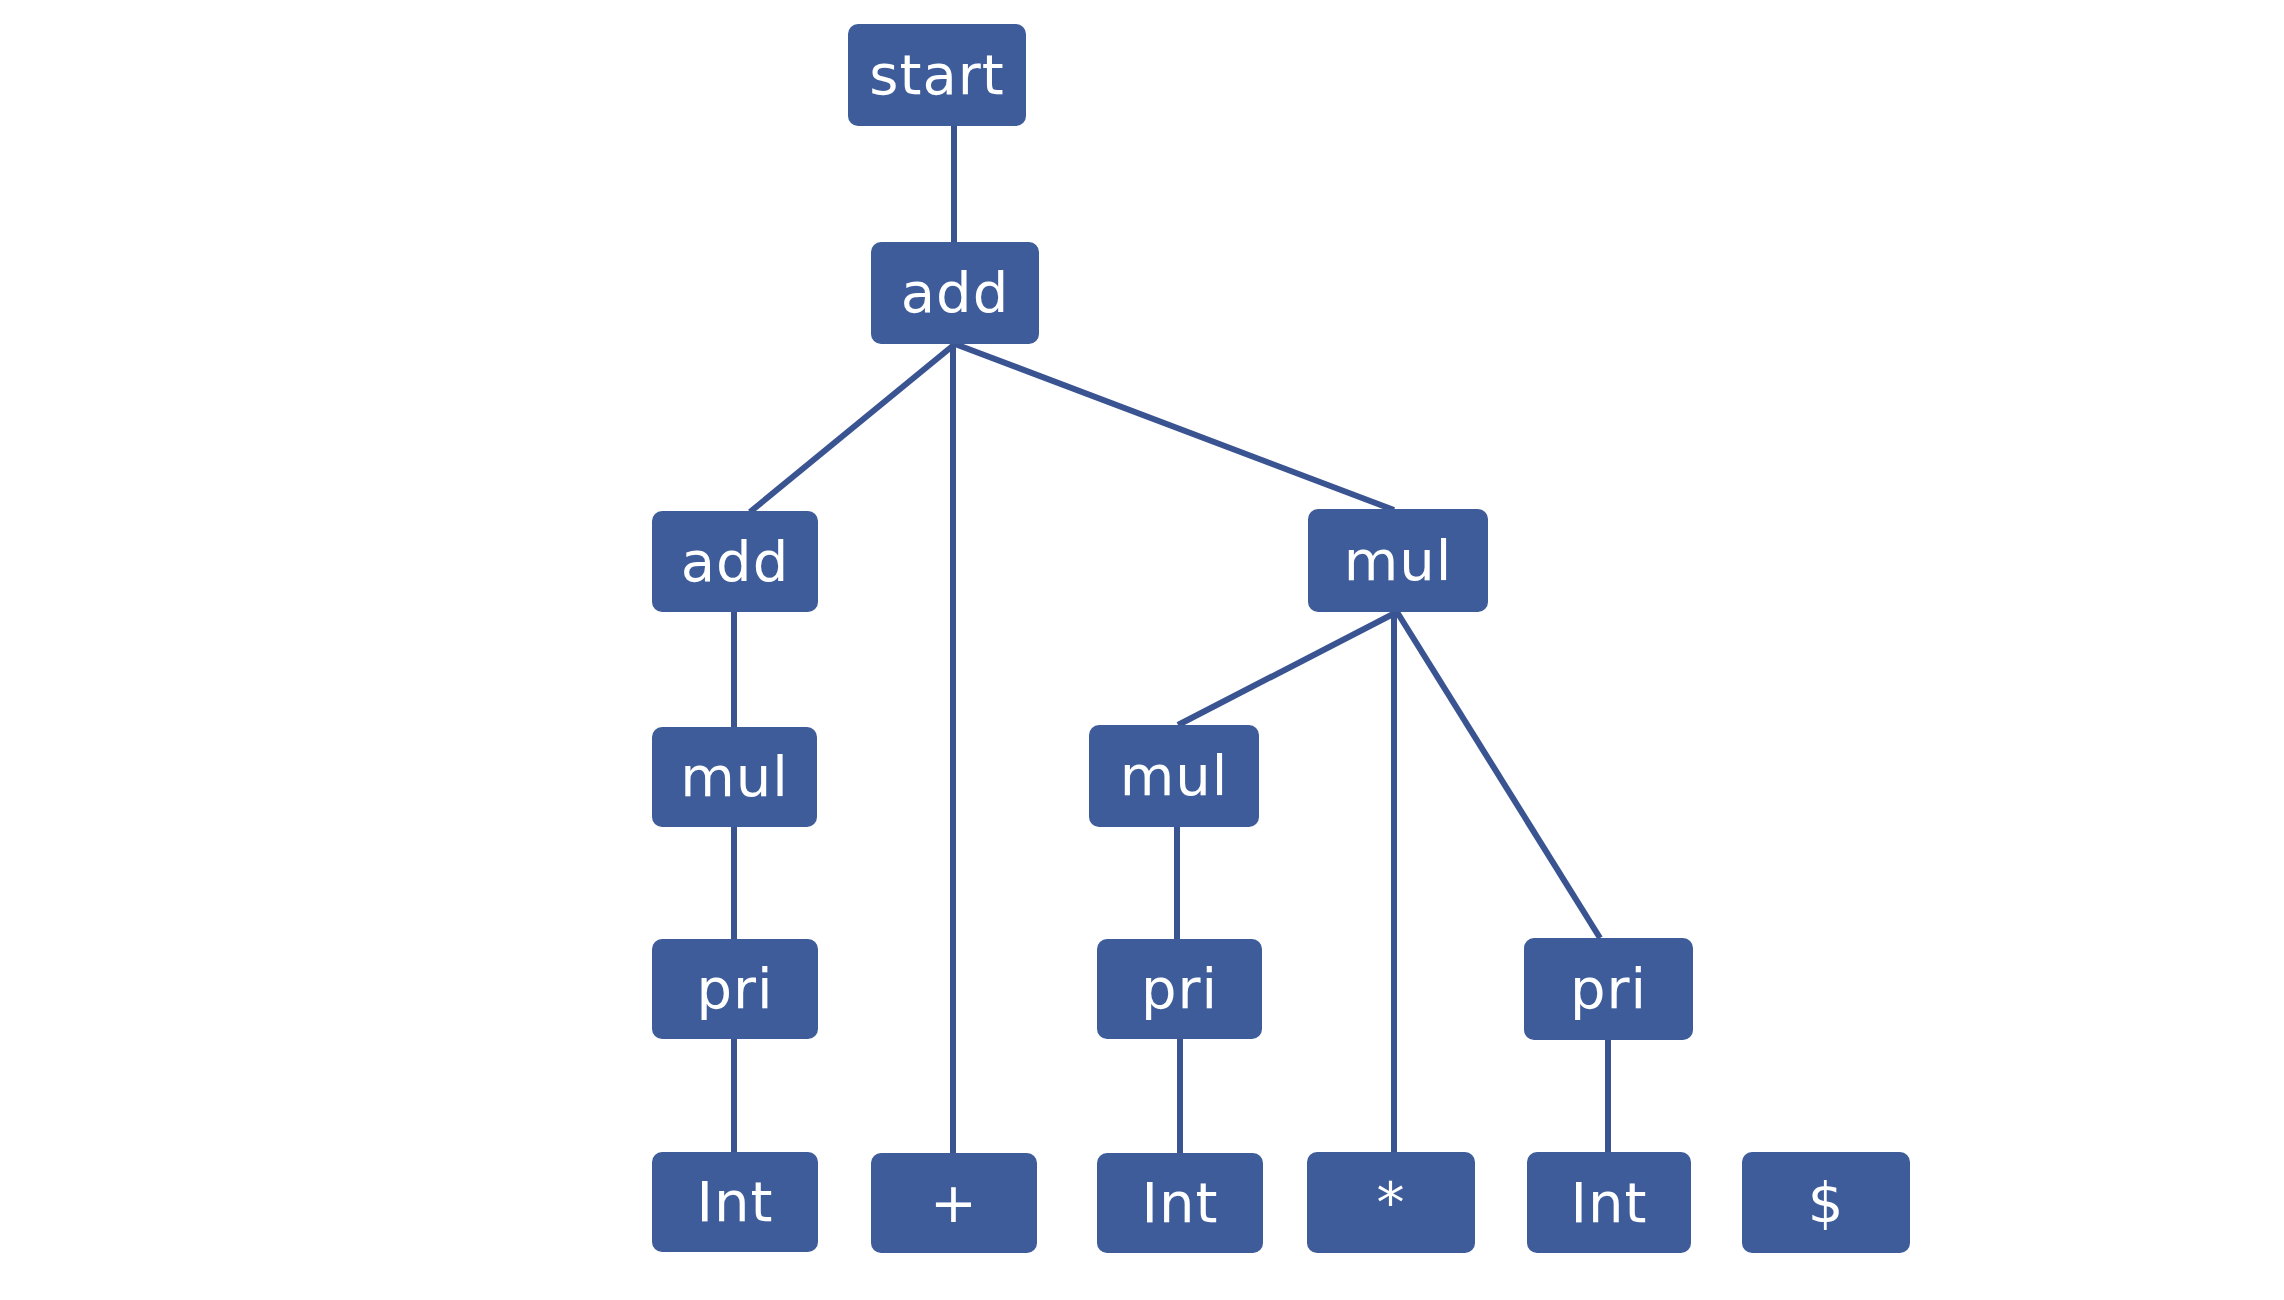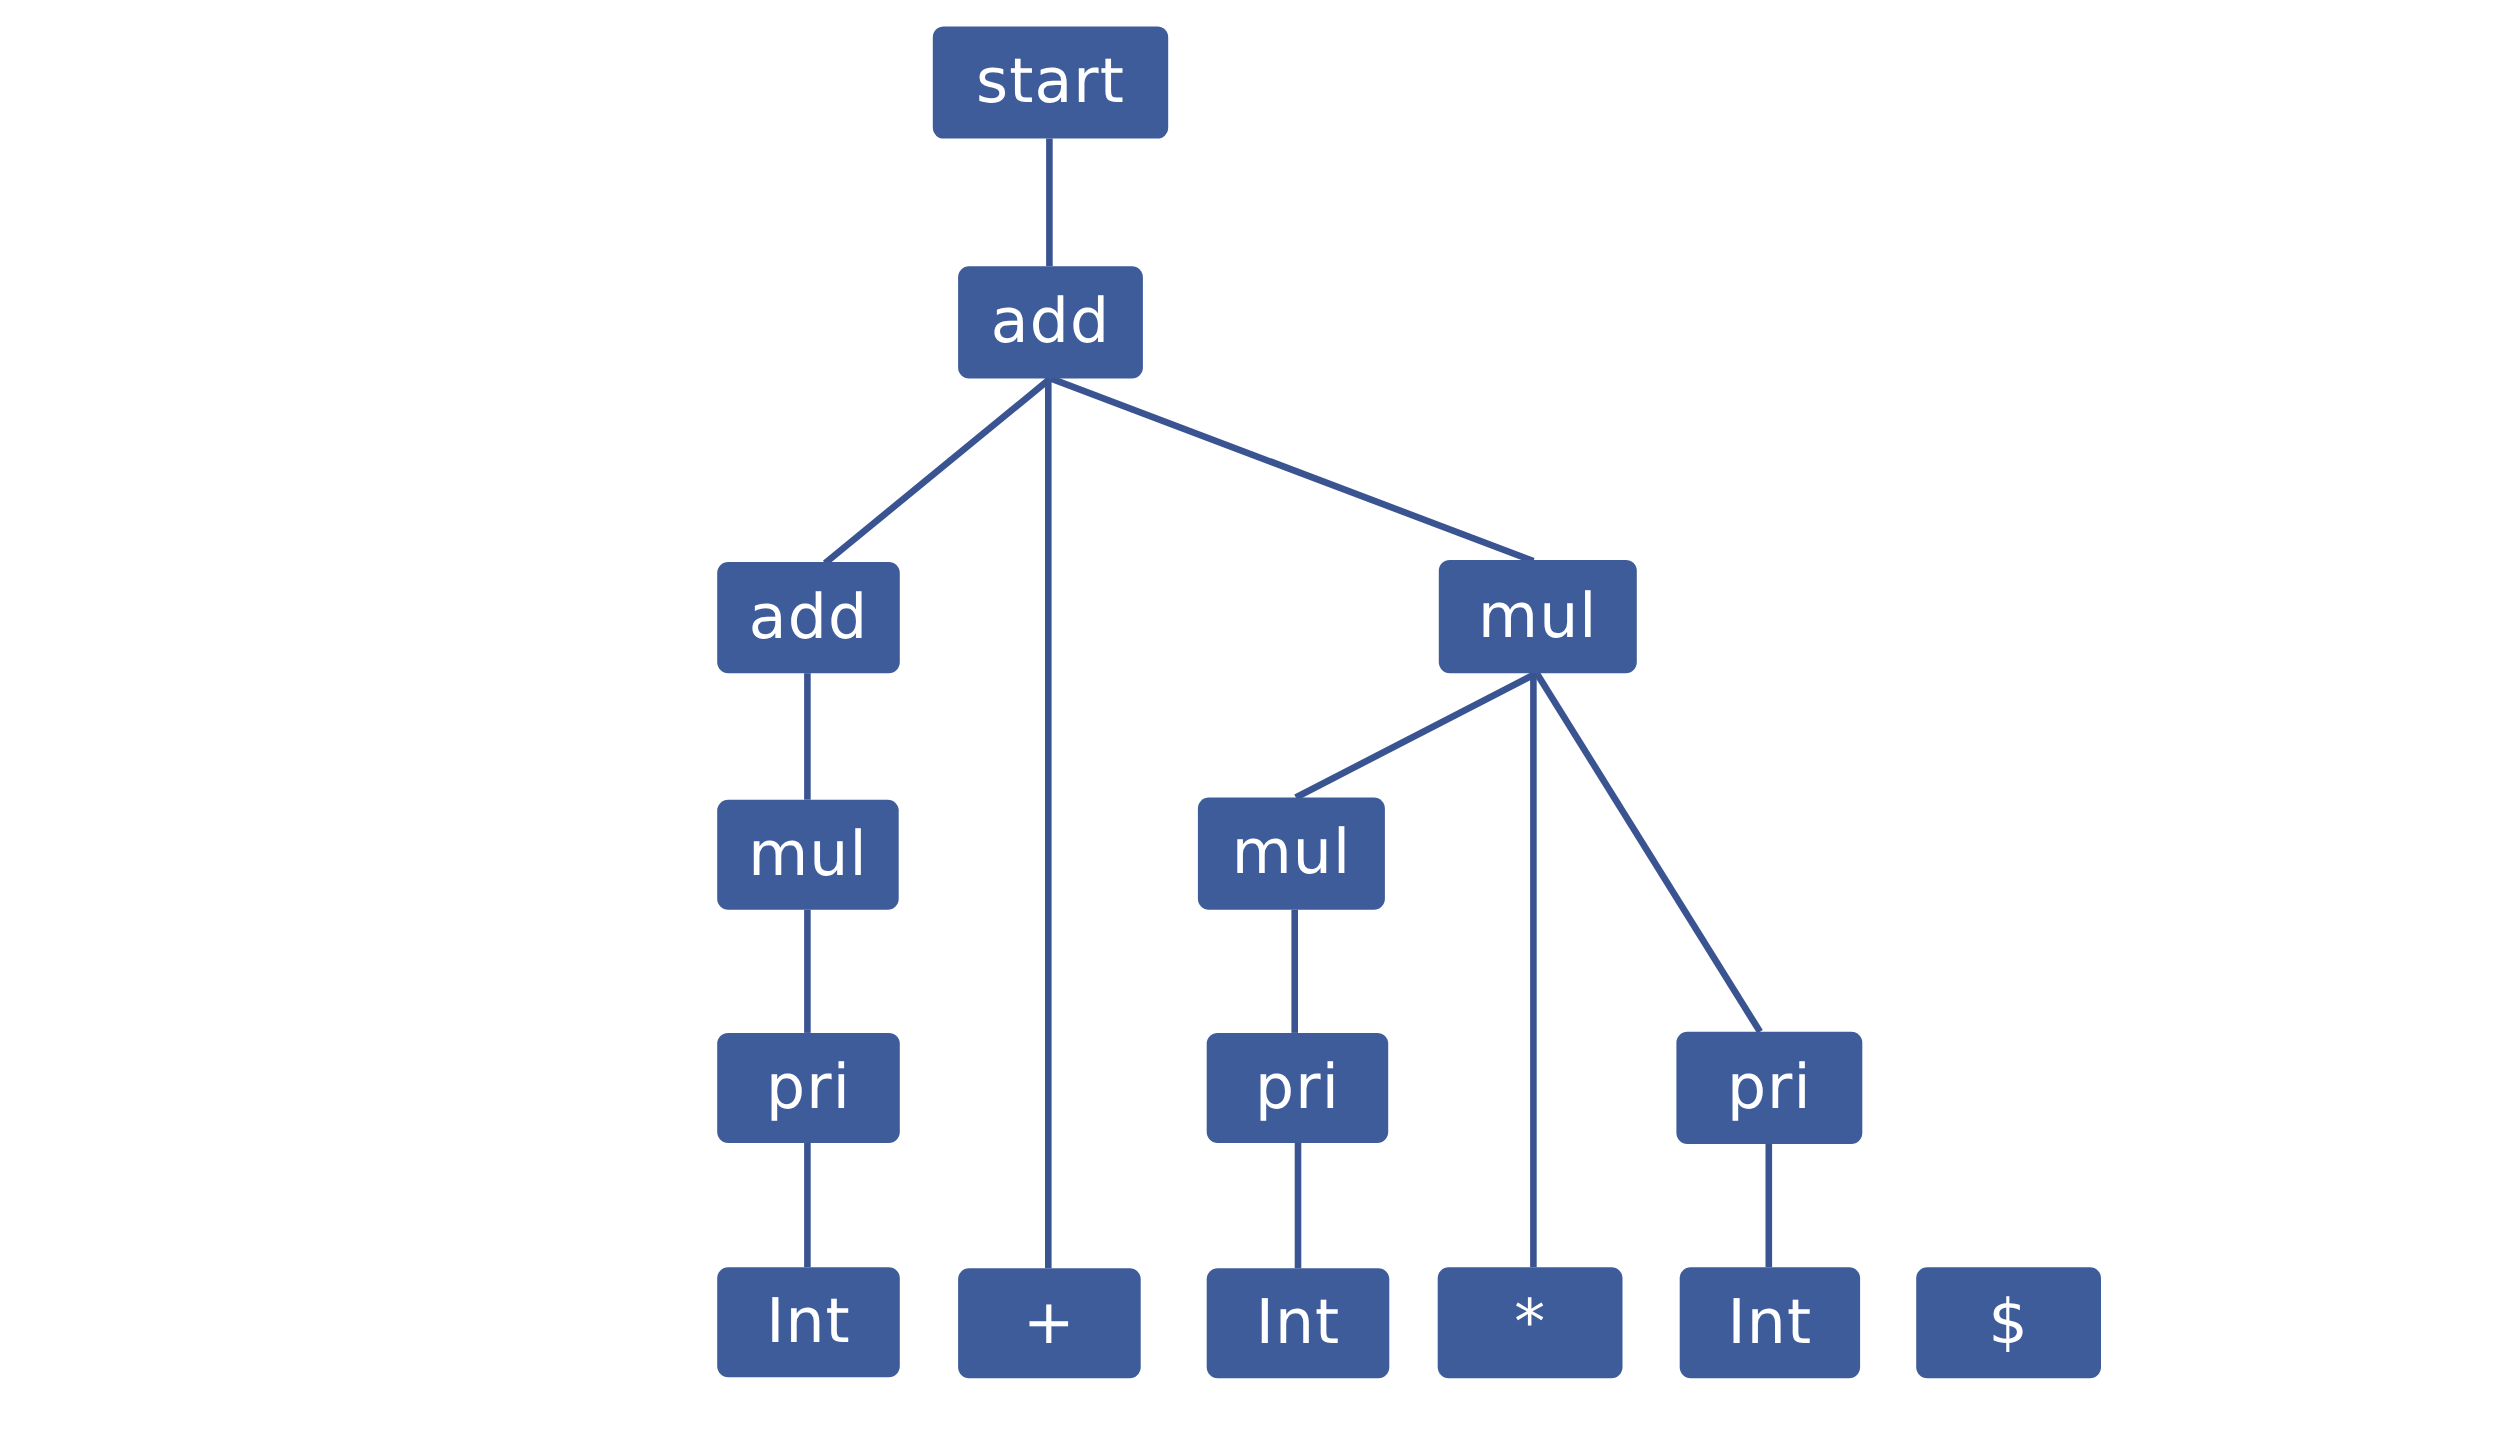--- a/index.html
+++ b/index.html
@@ -22,21 +22,21 @@
     background:var(--node-fill);
     border-radius:10px;
     display:flex;align-items:center;justify-content:center;
     color:var(--text);
     font-size:56px;
     line-height:1;
     letter-spacing:1px;
     user-select:none;
   }
   
-  .n-start    {left:848px;  top:24px;   width:214px; height:102px;justify-content:center;}
+  .n-start    {left:848px;  top:24px;   width:178px; height:102px;justify-content:center;}
   .n-add-root {left:871px;  top:242px;  width:168px; height:102px;}
   .n-add-left {left:652px;  top:511px;  width:166px; height:101px;}
   .n-mul-right{left:1308px; top:509px;  width:180px; height:103px;}
   .n-mul-left {left:652px;  top:727px;  width:165px; height:100px;}
   .n-mul-mid  {left:1089px; top:725px;  width:170px; height:102px;}
   .n-pri-left {left:652px;  top:939px;  width:166px; height:100px;}
   .n-pri-mid  {left:1097px; top:939px;  width:165px; height:100px;}
   .n-pri-right{left:1524px; top:938px;  width:169px; height:102px;}
   .n-int-left {left:652px;  top:1152px; width:166px; height:100px;}
   .n-plus     {left:871px;  top:1153px; width:166px; height:100px;}

